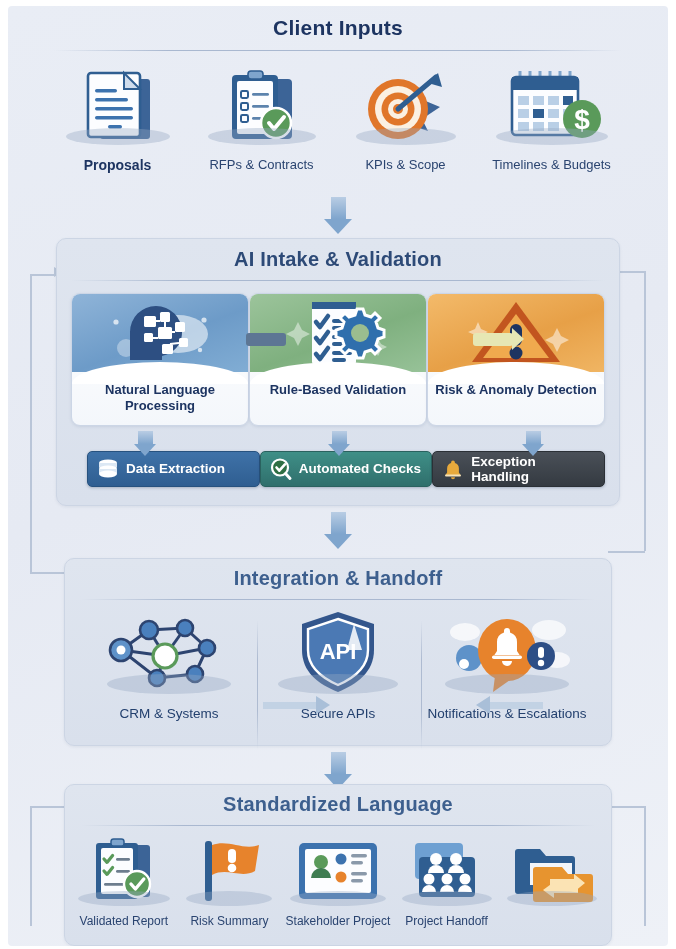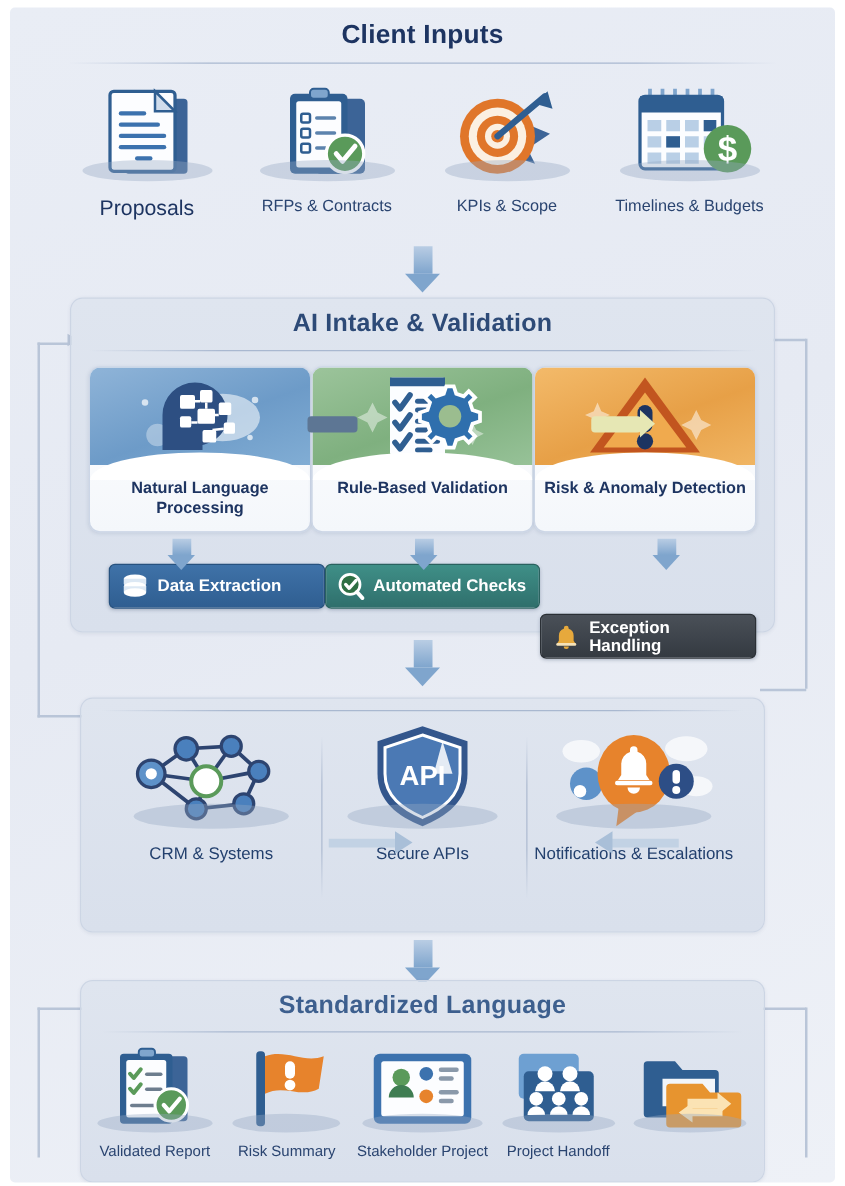--- a/index.html
+++ b/index.html
@@ -66,21 +66,21 @@
     height: 1px;
     background: linear-gradient(90deg, rgba(160,178,205,0) 0%, #a9b8d0 20%, #a9b8d0 80%, rgba(160,178,205,0) 100%);
   }
 
   
   .icon-row { display: flex; align-items: flex-start; justify-content: space-around; }
   .icon-cell { display: flex; flex-direction: column; align-items: center; }
   .icon-art  { position: relative; display: flex; align-items: center; justify-content: center; }
   .icon-label {
     margin-top: 6px; text-align: center; line-height: 1.18;
-    color: #1d3461; font-size: 17px; font-weight: normal;
+    color: #1d3461; font-size: 14px; font-weight: bold;
   }
   .icon-label.thin { font-weight: normal; color: #2a4470; font-size: 13px; }
 
   
   .cards { display: flex; justify-content: flex-end; position: relative; }
   .card {
     width: 178px;
     background: linear-gradient(180deg,#ffffff 0%, #f4f7fb 100%);
     border: 1px solid #ccd6e6;
     border-radius: 9px;
@@ -118,21 +118,21 @@
   .chip {
     height: 36px; width: 178px;
     border-radius: 5px;
     display: flex; align-items: center; gap: 7px;
     padding: 0 9px;
     color: #ffffff; font-size: 13.5px; font-weight: bold;
     box-shadow: 0 1px 3px rgba(40,60,90,.3);
   }
   .chip.navy { background: linear-gradient(180deg,#3f72a8 0%, #2f5e91 100%); border:1px solid #27527f; }
   .chip.teal { background: linear-gradient(180deg,#3f8f87 0%, #2f6f6c 100%); border:1px solid #2a625f; }
-  .chip.dark { background: linear-gradient(180deg,#4a5058 0%, #343a41 100%); border:1px solid #2b3036;margin-top:40px; }
+  .chip.dark { background: linear-gradient(180deg,#4a5058 0%, #343a41 100%); border:1px solid #2b3036; }
 
   
   .down-arrow { position: absolute; width: 28px; }
   .down-arrow .stem {
     width: 15px; height: 22px; margin: 0 auto;
     background: linear-gradient(180deg,#b9cde4 0%, #7fa5cd 100%);
   }
   .down-arrow .head {
     width: 0; height: 0; margin: 0 auto;
     border-left: 14px solid transparent;
@@ -428,20 +428,21 @@
       </div>
     </div>
   </div>
 
   <div class="down-arrow" style="left:316px; top:506px;">
     <div class="stem"></div>
       <div class="head"></div>
   </div>
 
   <div class="section boxed" style="left:56px; top:552px; width:548px; height:188px;">
+    <div class="sec-title light" style="margin-top:8px;">Integration &amp; Handoff</div>
     <div class="sec-rule" style="margin:9px 16px 0;"></div>
 
     <div class="integ" style="margin:6px 20px 0; padding:0 4px;">
       <div class="divider-v" style="left:172px;"></div>
       <div class="divider-v" style="left:336px;"></div>
       <div class="h-arrow right"></div>
       <div class="h-arrow left"></div>
 
       <div class="integ-cell">
         <div class="icon-art" style="width:150px;height:92px;">

